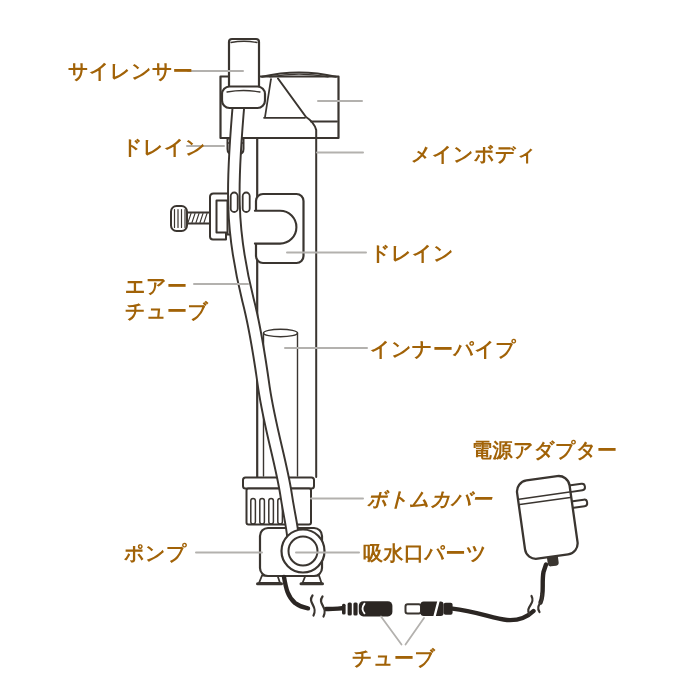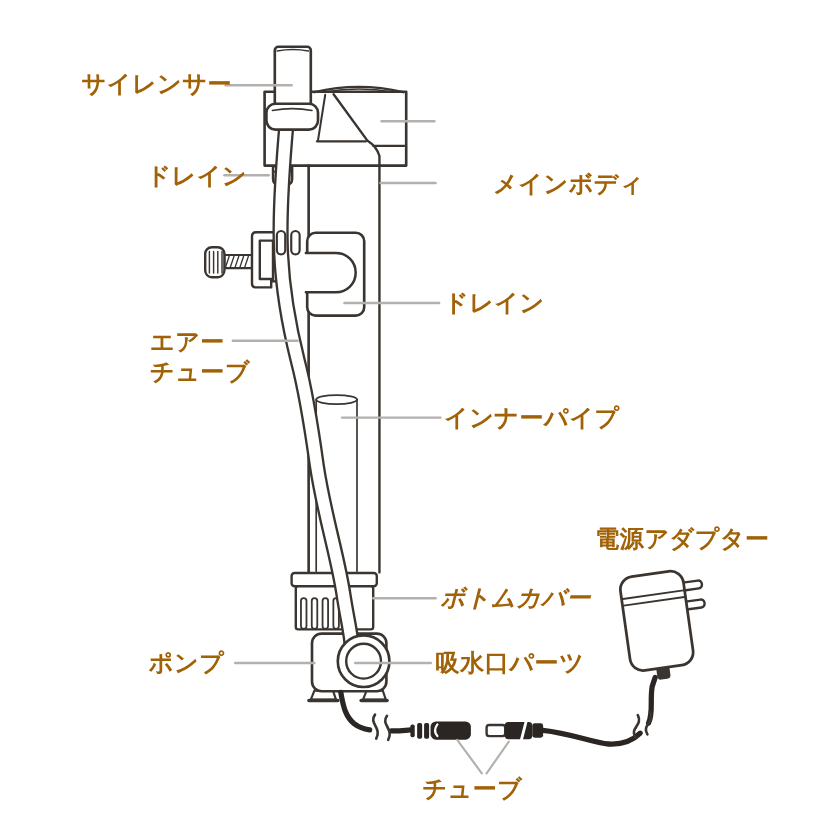--- a/index.html
+++ b/index.html
@@ -164,19 +164,19 @@
   <div class="lbl" style="left:103px;top:135px;margin-left:19px;">
     <div>ドレイン</div>
   </div>
   <div class="lbl" style="left:367px;top:142px;margin-left:44px;">メインボディ</div>
   <div class="lbl" style="left:370px;top:241px;">ドレイン</div>
   <div class="lbl" style="left:125px;top:274px;">
     <div>エアー</div>
     <div>チューブ</div>
   </div>
   <div class="lbl" style="left:370px;top:337px;">インナーパイプ</div>
-  <div class="lbl" style="left:496px;top:438px;">電源アダプター</div>
+  <div class="lbl" style="left:472px;top:438px;">電源アダプター</div>
   <div class="lbl" style="left:367px;top:487px;font-style:italic;">ボトムカバー</div>
   <div class="lbl" style="left:124px;top:541px;">ポンプ</div>
   <div class="lbl" style="left:363px;top:541px;">吸水口パーツ</div>
   <div class="lbl" style="left:352px;top:646px;">チューブ</div>
 
 </div>
 
 </body></html>

